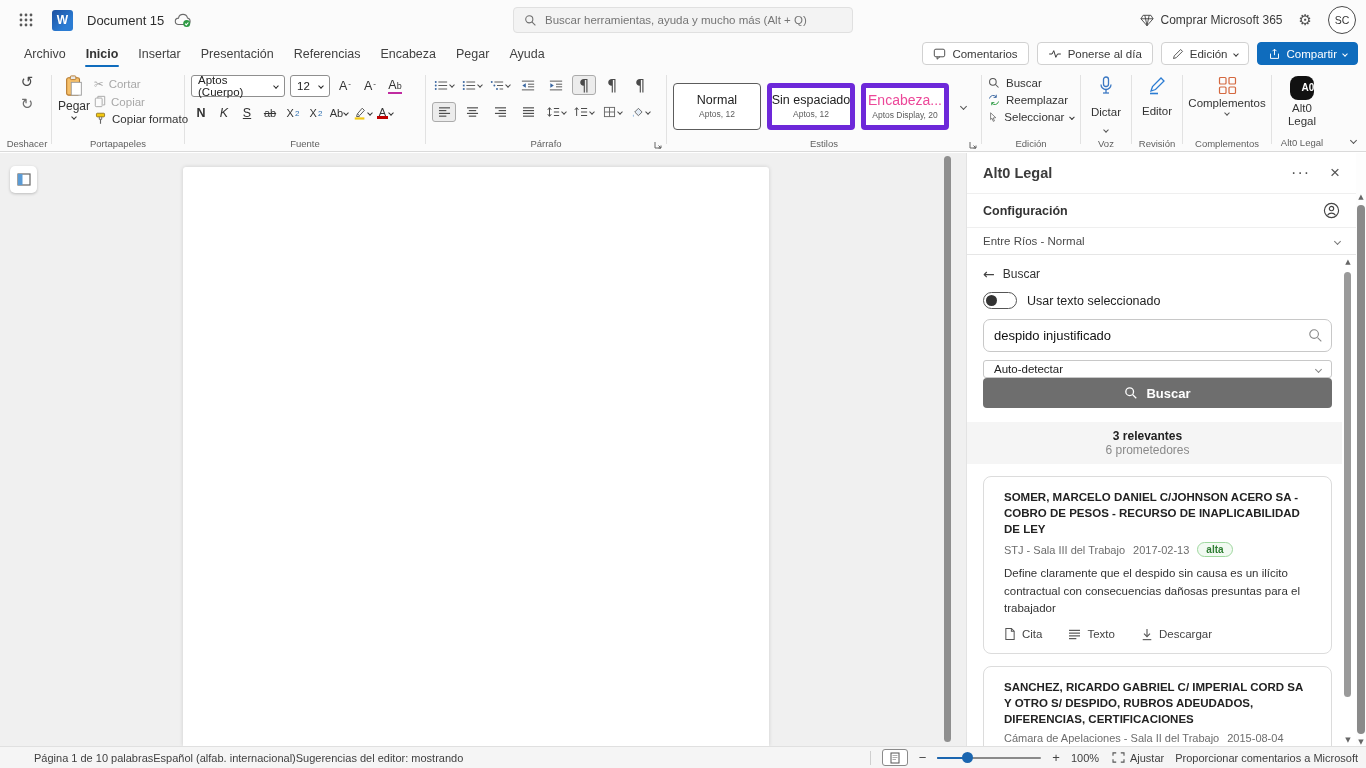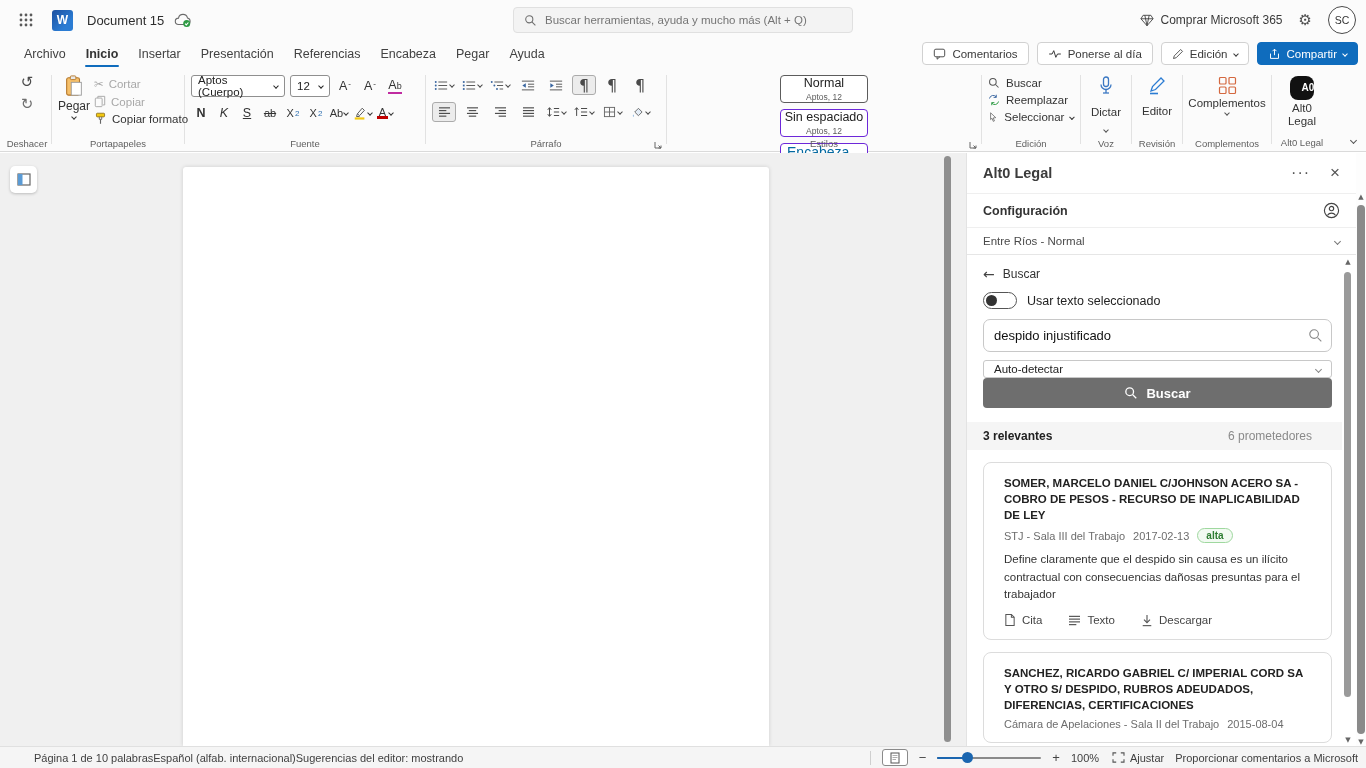--- a/index.html
+++ b/index.html
@@ -54,25 +54,25 @@
   .fbtn { min-width:20px; height:20px; display:flex; align-items:center; justify-content:center; font-size:12.5px; color:#333; gap:1px; }
   .fontrow2 { display:flex; align-items:center; gap:3px; }
   .bold-g { font-weight:bold; } .ital-g { font-style:italic; } .und-g { text-decoration:underline; } .str-g { text-decoration:line-through; font-size:11px; }
   .subsup { font-size:11px; } .subsup sub,.subsup sup { font-size:8px; color:#2f6fb0; }
   .redbar { display:inline-block; width:11px; height:3.5px; background:#c00000; margin-top:-2px; }
   .fc { display:flex; flex-direction:column; align-items:center; line-height:1; }
   .g-para { width:238px; gap:7px; }
   .prow { display:flex; align-items:center; gap:4px; }
   .pbtn { width:24px; height:20px; display:flex; align-items:center; justify-content:center; gap:2px; color:#4a4a4a; }
   .pbtn.boxed { border:1px solid #ababab; background:#ececec; border-radius:3px; }
-  .g-styles { width:312px; flex-direction:column; align-items:center; gap:6px; }
-  .stylecard { width:88px; height:47px; background:#fff; border:1px solid #6d28d9; border-radius:4px; display:flex; flex-direction:column; align-items:center; justify-content:center; gap:2px; }
+  .g-styles { width:312px; flex-direction:row; align-items:center; gap:6px; }
+  .stylecard { width:88px; height:47px; background:#fff; border:5px solid #6d28d9; border-radius:4px; display:flex; flex-direction:column; align-items:center; justify-content:center; gap:2px; }
   .stylecard.sel { border:1.5px solid #5c5c5c; }
   .st-name { font-size:12.5px; color:#222; white-space:nowrap; }
-  .st-name.head { color:#0369a1; font-size:14px;text-decoration:underline; }
+  .st-name.head { color:#ec4899; font-size:14px; }
   .st-sub { font-size:8.5px; color:#5c5c5c; }
   .g-edit { width:96px; gap:5px; padding-top:9px; }
   .erow { display:flex; align-items:center; gap:6px; font-size:11.5px; color:#333; white-space:nowrap; }
   .g-voz,.g-rev { width:48px; align-items:center; gap:10px; font-size:11.5px; color:#333; padding-top:8px; text-align:center; }
   .g-comp { width:86px; align-items:center; gap:2px; font-size:11.5px; color:#333; padding-top:8px; }
   .g-alt0 { width:58px; align-items:center; gap:2px; font-size:11.5px; color:#333; padding-top:8px; line-height:1.15; text-align:center; }
   .a0icon { width:24px; height:24px; background:#111; color:#fff; border-radius:8px; font-size:10px; font-weight:bold; display:flex; align-items:center; justify-content:center;padding-left:12px; }
   .ribbon-collapse { position:absolute; right:10px; bottom:8px; color:#555; }
 
   
@@ -97,21 +97,21 @@
   .backarrow { font-size:14px; color:#444; }
   .togglerow { display:flex; align-items:center; gap:10px; margin-bottom:10px; }
   .toggle { width:34px; height:17px; border:1.5px solid #555; border-radius:10px; position:relative; background:#fff; }
   .knob { position:absolute; left:2px; top:1.5px; width:11px; height:11px; border-radius:50%; background:#333; }
   .toggle-label { font-size:12.5px; color:#222; }
   .queryinput { position:relative; margin-bottom:8px; }
   .queryinput input { width:100%; height:33px; border:1px solid #c8c8c8; border-radius:7px; padding:0 32px 0 10px; font-size:13px; color:#111; font-family:"Liberation Sans",sans-serif; outline:none; }
   .q-ico { position:absolute; right:9px; top:9px; color:#777; }
   .modeselect { height:18px; border:1px solid #c8c8c8; border-radius:3px; display:flex; align-items:center; justify-content:space-between; padding:0 10px; font-size:11.5px; color:#222; margin-bottom:0; }
   .searchbtn { height:30px; background:#6e6e6e; border-radius:4px; color:#fff; display:flex; align-items:center; justify-content:center; gap:8px; font-size:13px; font-weight:bold; }
-  .resstrip { margin:14px -10px 0 -16px; padding:7px 30px 7px 16px; background:#f5f5f5; display:flex; align-items:center; justify-content:space-between; }
+  .resstrip { margin:14px -10px 0 -16px; padding:7px 30px 7px 16px; background:#f5f5f5; display:flex; align-items:center; justify-content:space-between;flex-direction:column; }
   .res-left { font-size:12px; font-weight:bold; color:#222; }
   .res-right { font-size:12px; color:#8a8a8a; }
   .card { margin-top:12px; border:1px solid #dcdcdc; border-radius:8px; padding:12px 20px; background:#fff; }
   .card-title { font-size:11.5px; font-weight:bold; color:#222; line-height:1.4; }
   .card-meta { margin-top:5px; display:flex; align-items:center; gap:8px; flex-wrap:wrap; }
   .card-court,.card-date { font-size:11px; color:#6d6d6d; }
   .badge { font-size:10px; font-weight:bold; color:#2e7d32; background:#f2faf2; border:1px solid #9fd89f; border-radius:10px; padding:1px 8px; }
   .card-sum { margin-top:8px; font-size:11.5px; color:#333; line-height:1.5; }
   .card-actions { margin-top:10px; display:flex; align-items:center; gap:26px; }
   .act { display:flex; align-items:center; gap:6px; font-size:11.5px; color:#444; }

